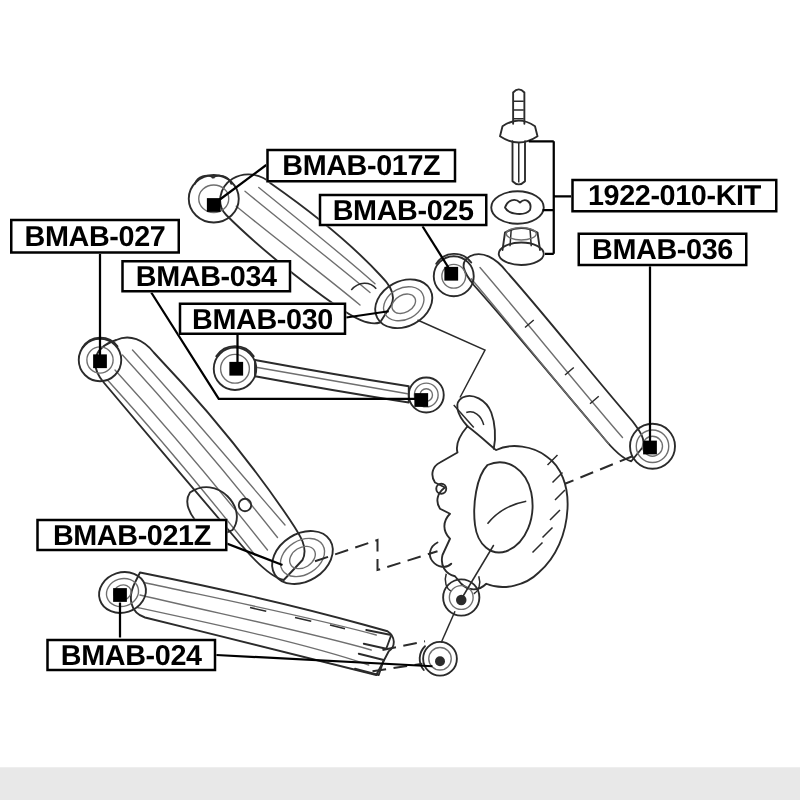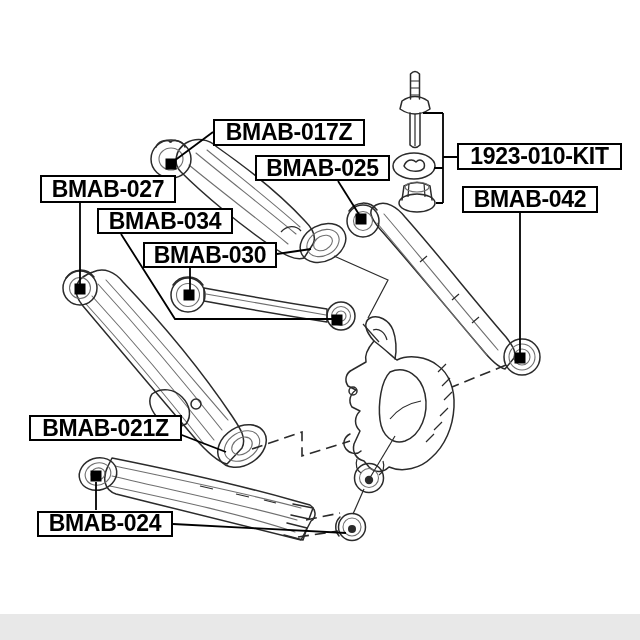--- a/index.html
+++ b/index.html
@@ -197,40 +197,40 @@
 
   <div class="plabel" style="left:213px;top:119px;width:152px;height:27px;">
     <span>BMAB-017Z</span>
   </div>
 
   <div class="plabel" style="left:255px;top:155px;width:135px;height:26px;">
     <span>BMAB-025</span>
   </div>
 
   <div class="plabel" style="left:457px;top:143px;width:165px;height:27px;">
-    <span>1923-010-KIT</span>
+    <span>1922-010-KIT</span>
   </div>
 
   <div class="plabel" style="left:462px;top:186px;width:136px;height:27px;">
-    <span>BMAB-042</span>
-  </div>
-
-  <div class="plabel" style="left:8px;top:175px;width:136px;height:28px;margin-left:32px;">
+    <span>BMAB-036</span>
+  </div>
+
+  <div class="plabel" style="left:8px;top:175px;width:136px;height:28px;">
     <span>BMAB-027</span>
   </div>
 
   <div class="plabel" style="left:97px;top:208px;width:136px;height:26px;">
     <span>BMAB-034</span>
   </div>
 
   <div class="plabel" style="left:143px;top:242px;width:134px;height:26px;">
     <span>BMAB-030</span>
   </div>
 
   <div class="plabel" style="left:8px;top:415px;width:153px;height:26px;margin-left:21px;">
     <span>BMAB-021Z</span>
   </div>
 
-  <div class="plabel" style="left:37px;top:511px;width:136px;height:26px;align-items:flex-end;">
+  <div class="plabel" style="left:37px;top:511px;width:136px;height:26px;">
     <span>BMAB-024</span>
   </div>
 
 </div>
 
 </body></html>

